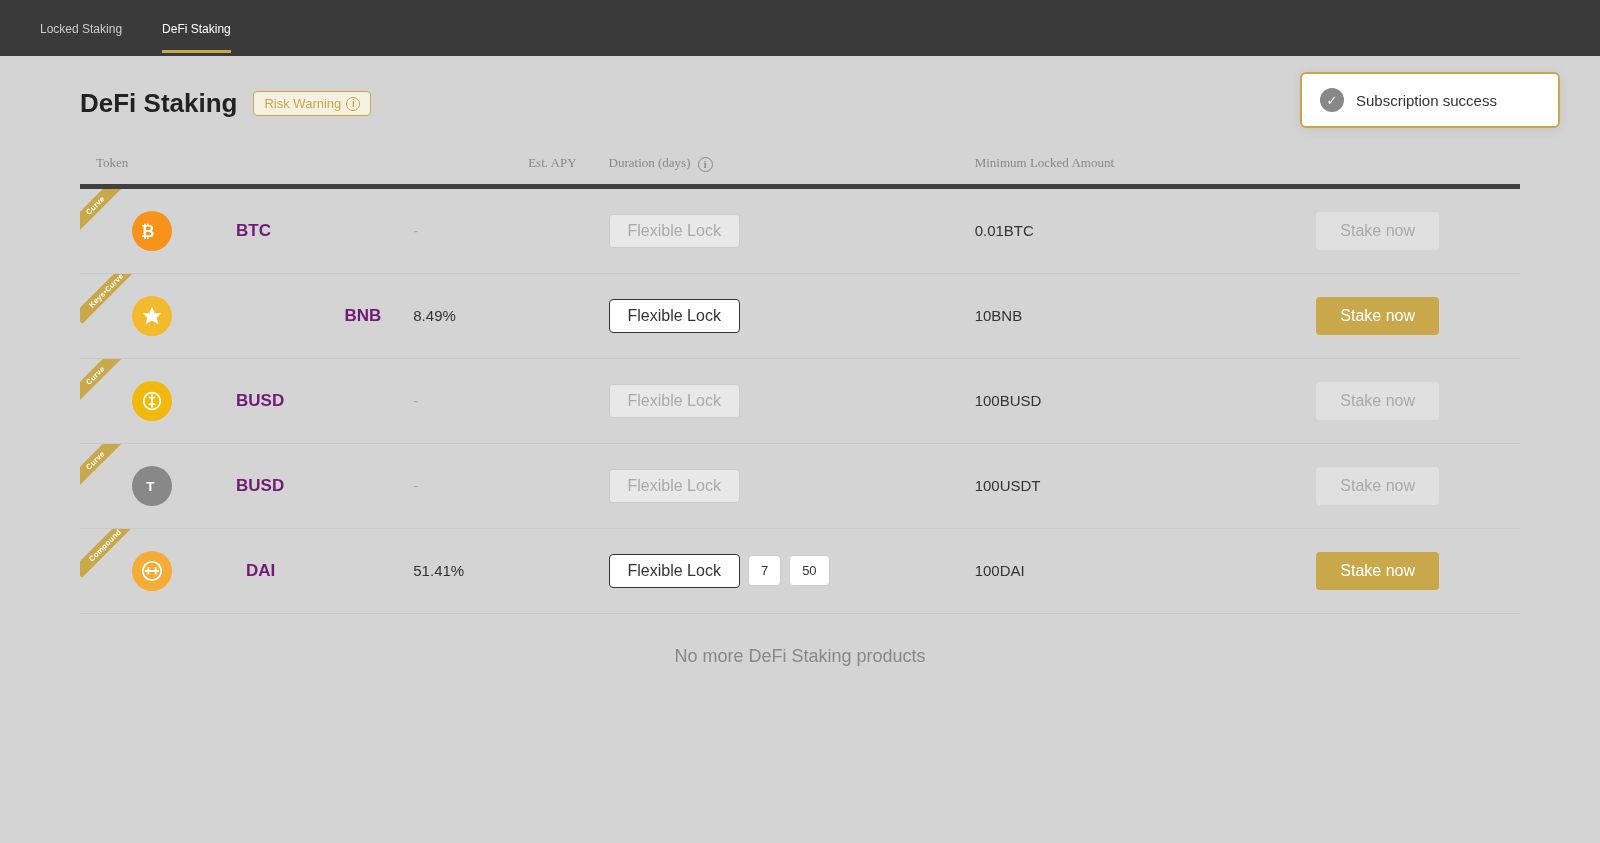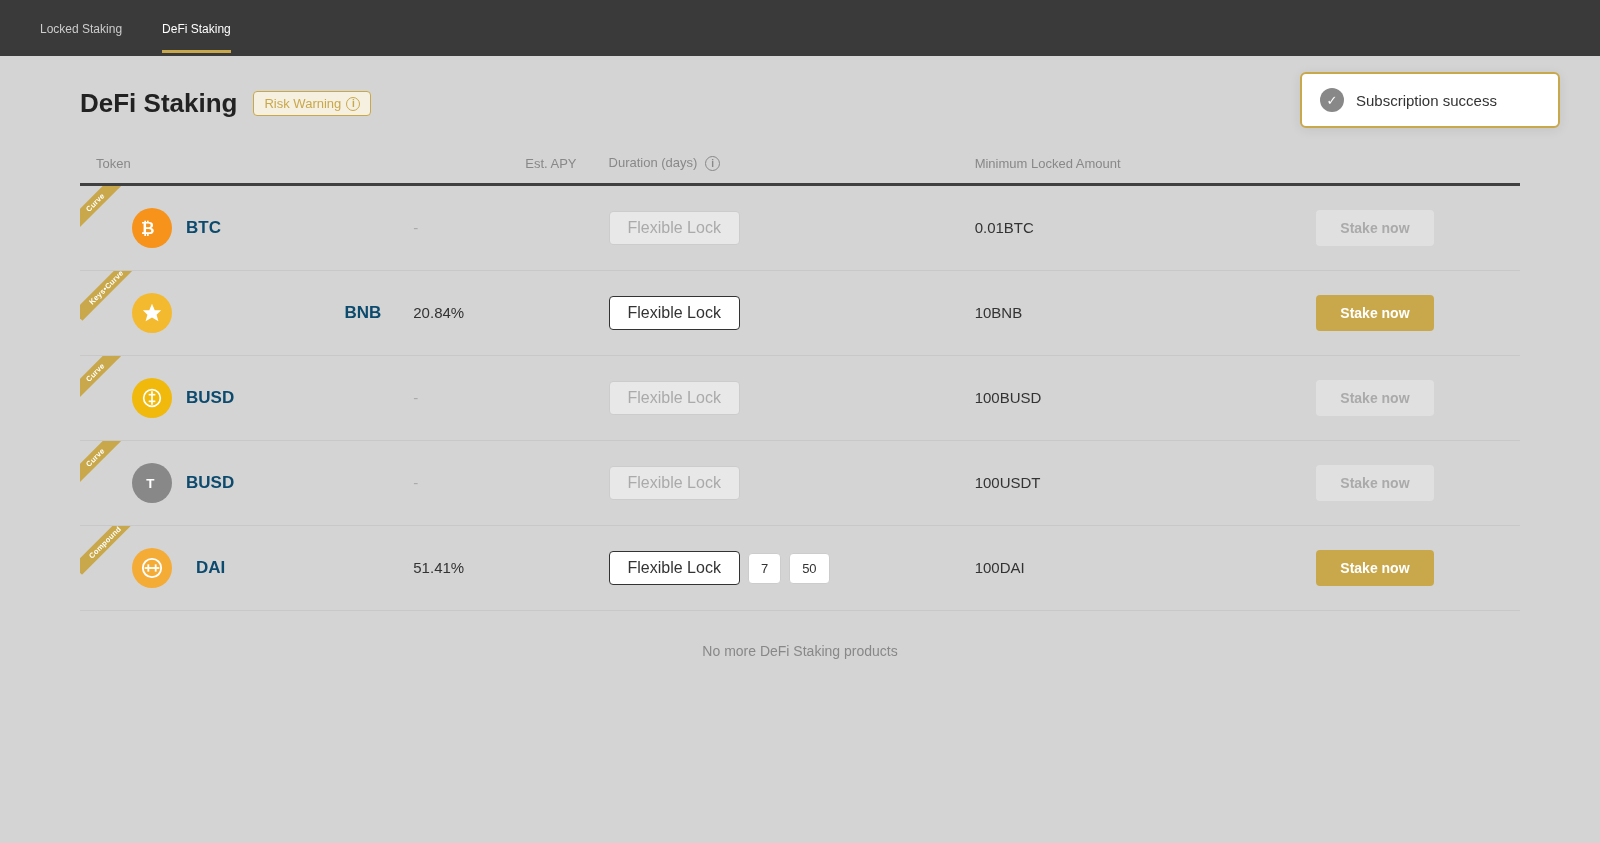--- a/index.html
+++ b/index.html
@@ -78,21 +78,22 @@
     .staking-table {
       width: 100%;
       border-collapse: collapse;
     }
     .staking-table thead tr th {
       text-align: left;
       color: #888;
       font-size: 13px;
       font-weight: 400;
       padding: 8px 16px 12px;
-      border-bottom: 3px solid #404040;
+      border-bottom: 5px solid #404040;
+      font-family: Liberation Serif, serif;
     }
     .staking-table thead tr th.col-token { width: 260px; }
     .staking-table thead tr th.col-apy { width: 160px; text-align: right; }
     .staking-table thead tr th.col-duration { width: 300px; }
     .staking-table thead tr th.col-min { width: 280px; }
     .staking-table thead tr th.col-action { width: 180px; }
 
     .staking-table tbody tr {
       border-bottom: 1px solid #c8c8c8;
       position: relative;
@@ -122,21 +123,22 @@
     }
     .token-icon.btc { background: #f7931a; color: white; }
     .token-icon.bnb { background: #f3ba2f; color: white; }
     .token-icon.busd { background: #f0b90b; color: white; }
     .token-icon.usdt { background: #888; color: white; }
     .token-icon.dai { background: #f5ac37; color: white; }
 
     .token-name {
       font-size: 17px;
       font-weight: 600;
-      color: #0c4a6e;
+      color: #701a75;
+      margin-left: 50px;
     }
 
     
     .apy-value {
       font-size: 15px;
       color: #333;
     }
     .apy-dash {
       color: #aaa;
     }
@@ -173,40 +175,40 @@
     
     .min-amount {
       font-size: 15px;
       color: #333;
     }
 
     
     .stake-btn {
       border-radius: 4px;
       padding: 10px 24px;
-      font-size: 14px;
-      font-weight: 700;
+      font-size: 16px;
+      font-weight: 400;
       cursor: pointer;
       border: none;
     }
     .stake-btn.active {
       background: #c9a84c;
       color: #fff;
     }
     .stake-btn.disabled {
       background: #e0e0e0;
       color: #aaa;
       cursor: default;
     }
 
     
     .no-more {
       text-align: center;
       color: #888;
-      font-size: 14px;
+      font-size: 18px;
       padding: 32px 0 16px;
     }
 
     
     .subscription-toast {
       position: absolute;
       top: 16px;
       right: 40px;
       background: #fff;
       border: 2.5px solid #c9a84c;
@@ -338,21 +340,21 @@
             </div>
             <div class="token-cell" style="margin-left: 36px; justify-content: space-between;">
               <div class="token-icon bnb">
                 <svg width="22" height="22" viewBox="0 0 24 24" fill="white">
                   <polygon points="12,2 15,9 22,9 17,14 19,21 12,17 5,21 7,14 2,9 9,9" fill="white"></polygon>
                 </svg>
               </div>
               <span class="token-name">BNB</span>
             </div>
           </td>
-          <td><span class="apy-value" style="color: rgb(51, 51, 51);">20.84%</span></td>
+          <td><span class="apy-value" style="color: rgb(51, 51, 51);">8.49%</span></td>
           <td>
             <div class="duration-cell">
               <button class="duration-btn active">Flexible Lock</button>
             </div>
           </td>
           <td><span class="min-amount">10BNB</span></td>
           <td><button class="stake-btn active">Stake now</button></td>
         </tr>
         <tr>
           <td style="position: relative; padding-left: 16px;">

